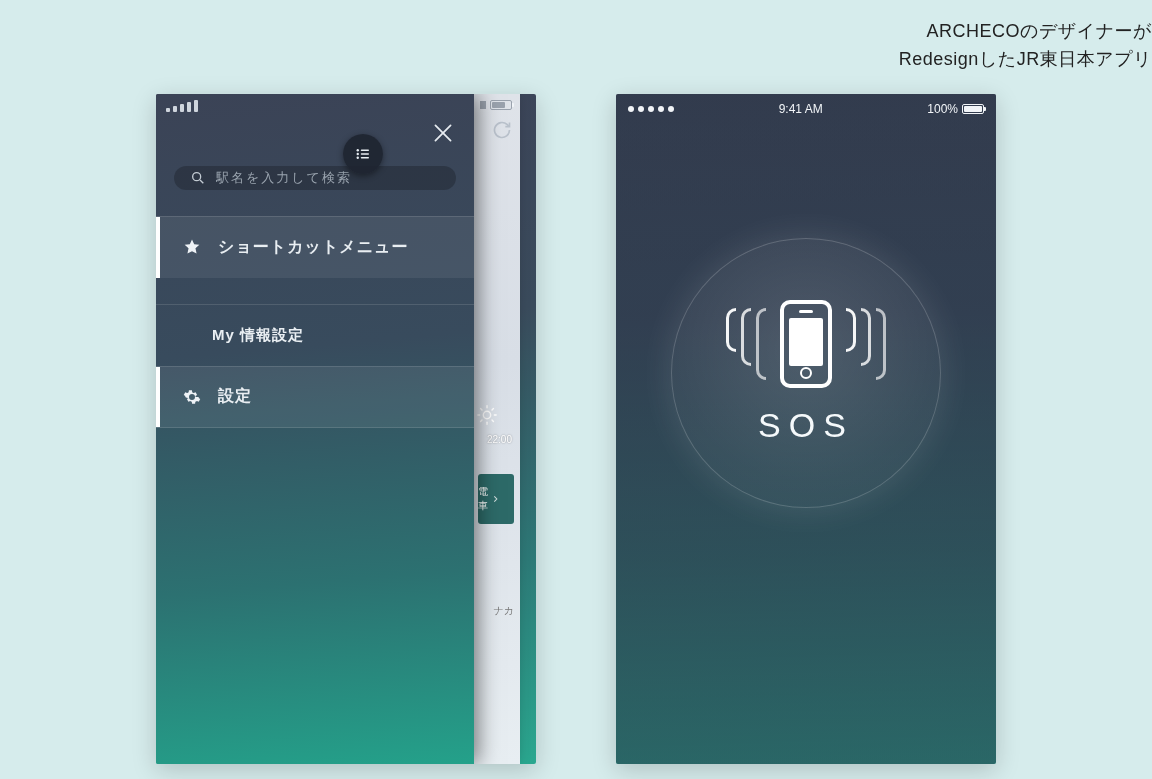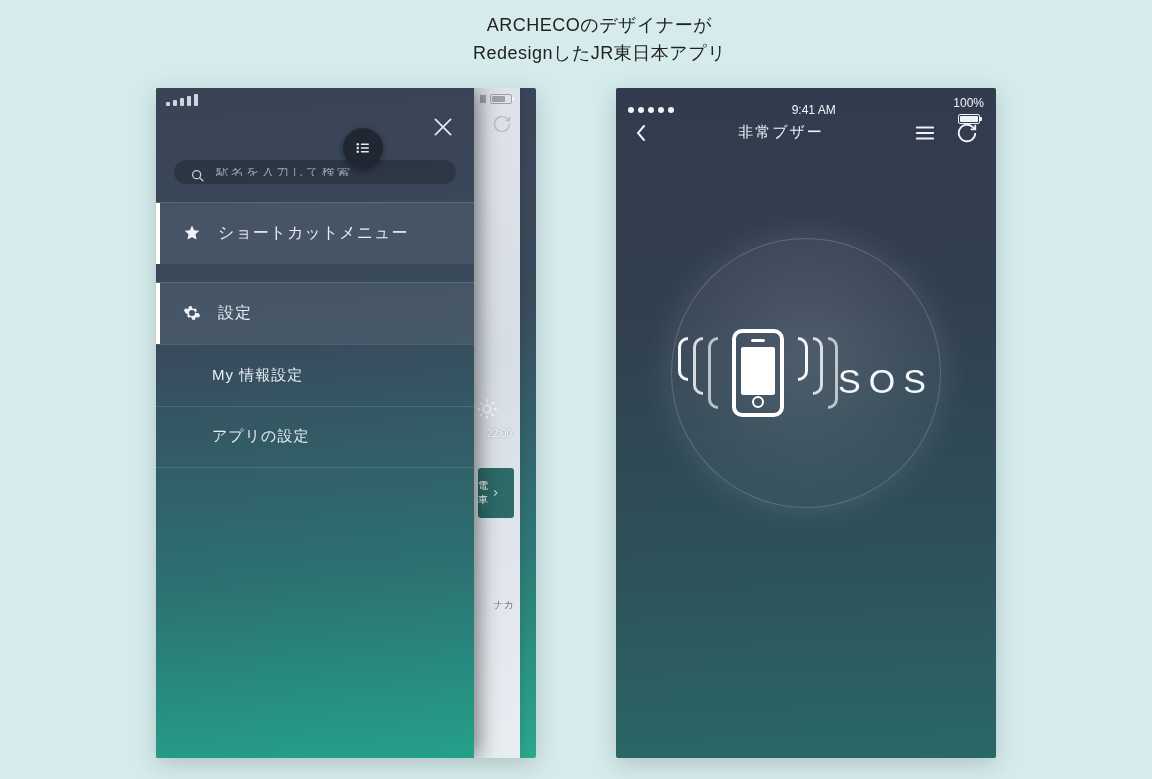--- a/index.html
+++ b/index.html
@@ -5,22 +5,22 @@
   * { box-sizing: border-box; margin: 0; padding: 0; }
   body {
     width: 1152px;
     height: 779px;
     background: #d6ecec;
     font-family: -apple-system, "Hiragino Sans", "Hiragino Kaku Gothic ProN", sans-serif;
     position: relative;
     overflow: hidden;
   }
   .title-block {
-    text-align: center;
-    padding-top: 12px;
+    text-align: right;
+    padding-top: 18px;
     color: #222;
     font-size: 18px;
     line-height: 1.55;
     letter-spacing: .5px;
     margin-left: 47px;
   }
   .phones {
     display: flex;
     justify-content: center;
     gap: 80px;
@@ -78,30 +78,30 @@
     position:absolute; top:40px; left:calc(50% + 28px);
     width:40px; height:40px; border-radius:50%;
     background: rgba(30,36,48,.9);
     display:flex; align-items:center; justify-content:center;
     box-shadow: 0 2px 6px rgba(0,0,0,.4);
   }
   .search-box {
     margin: 26px 18px 0;
     height:24px; border-radius:20px;
     background: rgba(0,0,0,.22);
-    display:flex; gap:10px;
+    display:flex; align-items:center; gap:10px;
     padding:8px 16px;
     color:#b7c0c9;
   }
   .search-box input {
     flex:1; background:transparent; border:0; outline:0;
     color:#e9eef2; font-size:13px; letter-spacing:2px;
   }
   .search-box input::placeholder{ color:#9aa4af; letter-spacing:2px;}
-  .menu { margin-top:18px; }
+  .menu { margin-top:26px;font-weight:bold; }
   .menu-row {
     height:62px; display:flex; align-items:center;
     padding:0 22px 0 26px; gap:16px;
     font-size:16px; letter-spacing:1px;
     border-top:1px solid rgba(255,255,255,.12);
     position:relative;
     cursor:pointer;
   }
   .menu-row.header { background: rgba(255,255,255,.07); }
   .menu-row.header::before{
@@ -118,37 +118,37 @@
       linear-gradient(rgba(44,54,72,.55),rgba(44,54,72,.55)),
       linear-gradient(178deg,#3a4254 0%,#384a5c 34%,#2f6f6f 68%,#27a38c 100%);
   }
   .status2 {
     position:absolute; top:8px; left:0; right:0;
     display:flex; align-items:center; justify-content:space-between;
     padding:0 12px; color:#f2f5f8; font-size:12px; font-weight:500;gap:40px;
   }
   .dots { display:flex; gap:4px;}
   .dots span{ width:6px; height:6px; border-radius:50%; background:#f1f4f7;}
-  .bat { display:flex; align-items:center; gap:4px;flex-direction:column;}
+  .bat { display:flex; align-items:center; gap:4px;}
   .bat-shell{ width:22px; height:10px; border:1px solid #f1f4f7; border-radius:2px; position:relative; padding:1px;}
   .bat-shell::after{content:"";position:absolute;right:-3px;top:2px;width:2px;height:4px;background:#f1f4f7;border-radius:0 1px 1px 0;}
   .bat-fill{height:100%; width:100%; background:#f1f4f7; border-radius:1px;}
   .nav2 {
     position:absolute; top:34px; left:0; right:0;
     display:flex; align-items:center; justify-content:space-between;
     padding:0 18px; color:#eef2f6; font-size:16px;
   }
   .nav2 .title{ letter-spacing:2px; font-size:15px;}
   .nav2 .right{ display:flex; gap:20px; align-items:center;}
   .sos-circle {
-    position:absolute; top:150px; left:50%; transform:translateX(-50%);
+    position:absolute; top:144px; left:50%; transform:translateX(-50%);
     width:270px; height:270px; border-radius:50%;
     background: radial-gradient(circle at 50% 42%, rgba(255,255,255,.14), rgba(255,255,255,.05) 62%, rgba(255,255,255,.02) 100%);
     box-shadow: 0 0 0 1px rgba(255,255,255,.18) inset, 0 0 34px rgba(255,255,255,.12);
-    display:flex; flex-direction:row; align-items:center; justify-content:center;
+    display:flex; flex-direction:column; align-items:center; justify-content:center;
     cursor:pointer;
     text-align:right;
   }
   .sos-label { font-size:34px; letter-spacing:8px; color:#f5f9fb; margin-top:18px; font-weight:300;}
   .phone-icon { position:relative; display:flex; align-items:center; gap:14px;}
   .phone-body {
     width:52px; height:88px; border:4px solid #fff; border-radius:10px;
     position:relative; background:transparent;
   }
   .phone-body::before{content:"";position:absolute;top:6px;left:50%;transform:translateX(-50%);width:14px;height:3px;background:#fff;border-radius:2px;}
@@ -288,34 +288,31 @@
           <span class="icon-slot">
             <svg width="18" height="18" viewBox="0 0 24 24" fill="#eef2f6">
                 <path d="M12 2l2.9 6.3 6.9.7-5.2 4.8 1.5 6.8L12 17.8 5.9 20.6l1.5-6.8L2.2 9l6.9-.7z"></path>
               </svg>
           </span>
           <span>ショートカットメニュー</span>
         </div>
       </div>
 
       <div class="menu">
+        <div class="menu-row sub">
+          <span>My 情報設定</span>
+        </div>
         <div class="menu-row header">
           <span class="icon-slot">
             <svg width="18" height="18" viewBox="0 0 24 24" fill="#eef2f6">
                 <path d="M12 8a4 4 0 1 0 0 8 4 4 0 0 0 0-8zm9 4a7 7 0 0 1-.1 1.2l2.1 1.6-2 3.4-2.5-1a7.2 7.2 0 0 1-2 1.2l-.4 2.6h-4l-.4-2.6a7.2 7.2 0 0 1-2-1.2l-2.5 1-2-3.4 2.1-1.6A7 7 0 0 1 3 12a7 7 0 0 1 .1-1.2L1 9.2l2-3.4 2.5 1a7.2 7.2 0 0 1 2-1.2L7.9 3h4l.4 2.6c.7.3 1.4.7 2 1.2l2.5-1 2 3.4-2.1 1.6c.1.4.1.8.1 1.2z"></path>
               </svg>
           </span>
           <span>設定</span>
         </div>
-        <div class="menu-row sub">
-          <span>My 情報設定</span>
-        </div>
-        <div class="menu-row sub">
-          <span>アプリの設定</span>
-        </div>
       </div>
     </div>
   </div>
 
   <div class="phone">
     <div class="p2-bg"></div>
 
     <div class="status2">
       <div class="dots">
         <span></span>
@@ -326,43 +323,20 @@
       </div>
       <div>9:41 AM</div>
       <div class="bat">
         <span>100%</span>
         <div class="bat-shell">
             <div class="bat-fill"></div>
           </div>
       </div>
     </div>
 
-    <div class="nav2">
-      <span class="ico">
-        <svg width="14" height="20" viewBox="0 0 12 20" fill="none" stroke="#eef2f6" stroke-width="2" stroke-linecap="round">
-            <path d="M9 3 3 10l6 7"></path>
-          </svg>
-      </span>
-      <span class="title">非常ブザー</span>
-      <span class="right">
-        <span class="ico">
-          <svg width="22" height="18" viewBox="0 0 24 18" stroke="#eef2f6" stroke-width="2" stroke-linecap="round">
-              <line x1="3" y1="3" x2="21" y2="3"></line>
-              <line x1="3" y1="9" x2="21" y2="9"></line>
-              <line x1="3" y1="15" x2="21" y2="15"></line>
-            </svg>
-        </span>
-        <span class="ico">
-          <svg width="22" height="22" viewBox="0 0 24 24" fill="none" stroke="#eef2f6" stroke-width="2">
-              <path d="M21 12a9 9 0 1 1-3-6.7L21 8"></path>
-              <path d="M21 3v5h-5"></path>
-            </svg>
-        </span>
-      </span>
-    </div>
 
     <div class="sos-circle">
       <div class="phone-icon">
         <div class="waves rev">
             <div class="wave w3"></div>
             <div class="wave w2"></div>
             <div class="wave w1"></div>
           </div>
         <div class="phone-body">
             <div class="phone-screen"></div>

